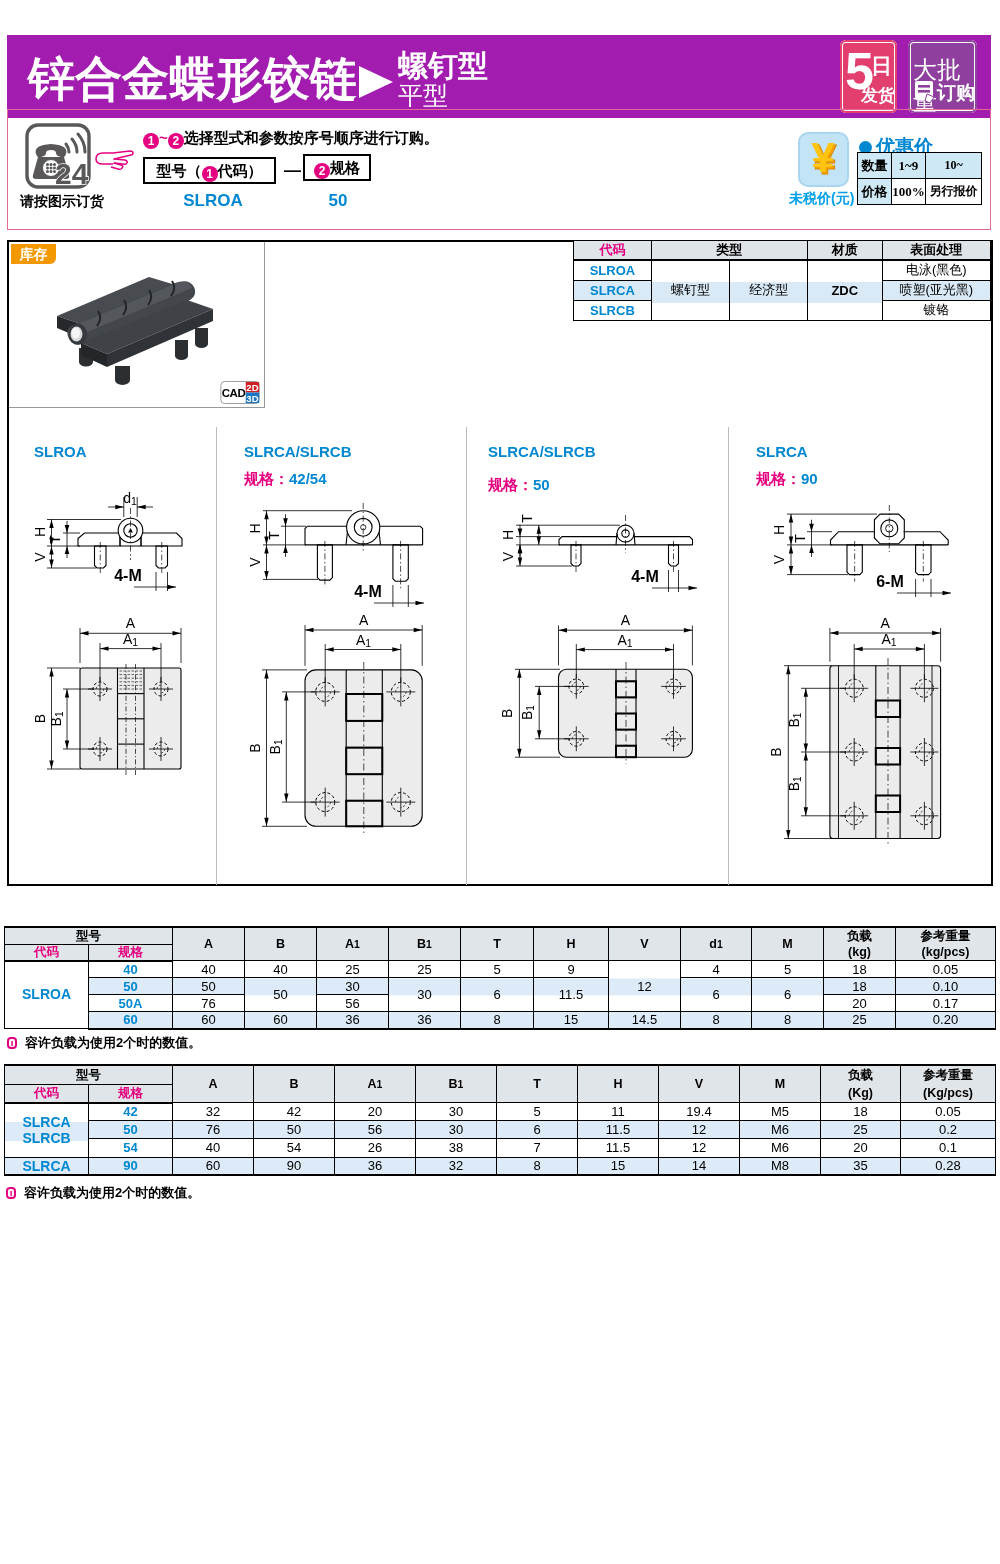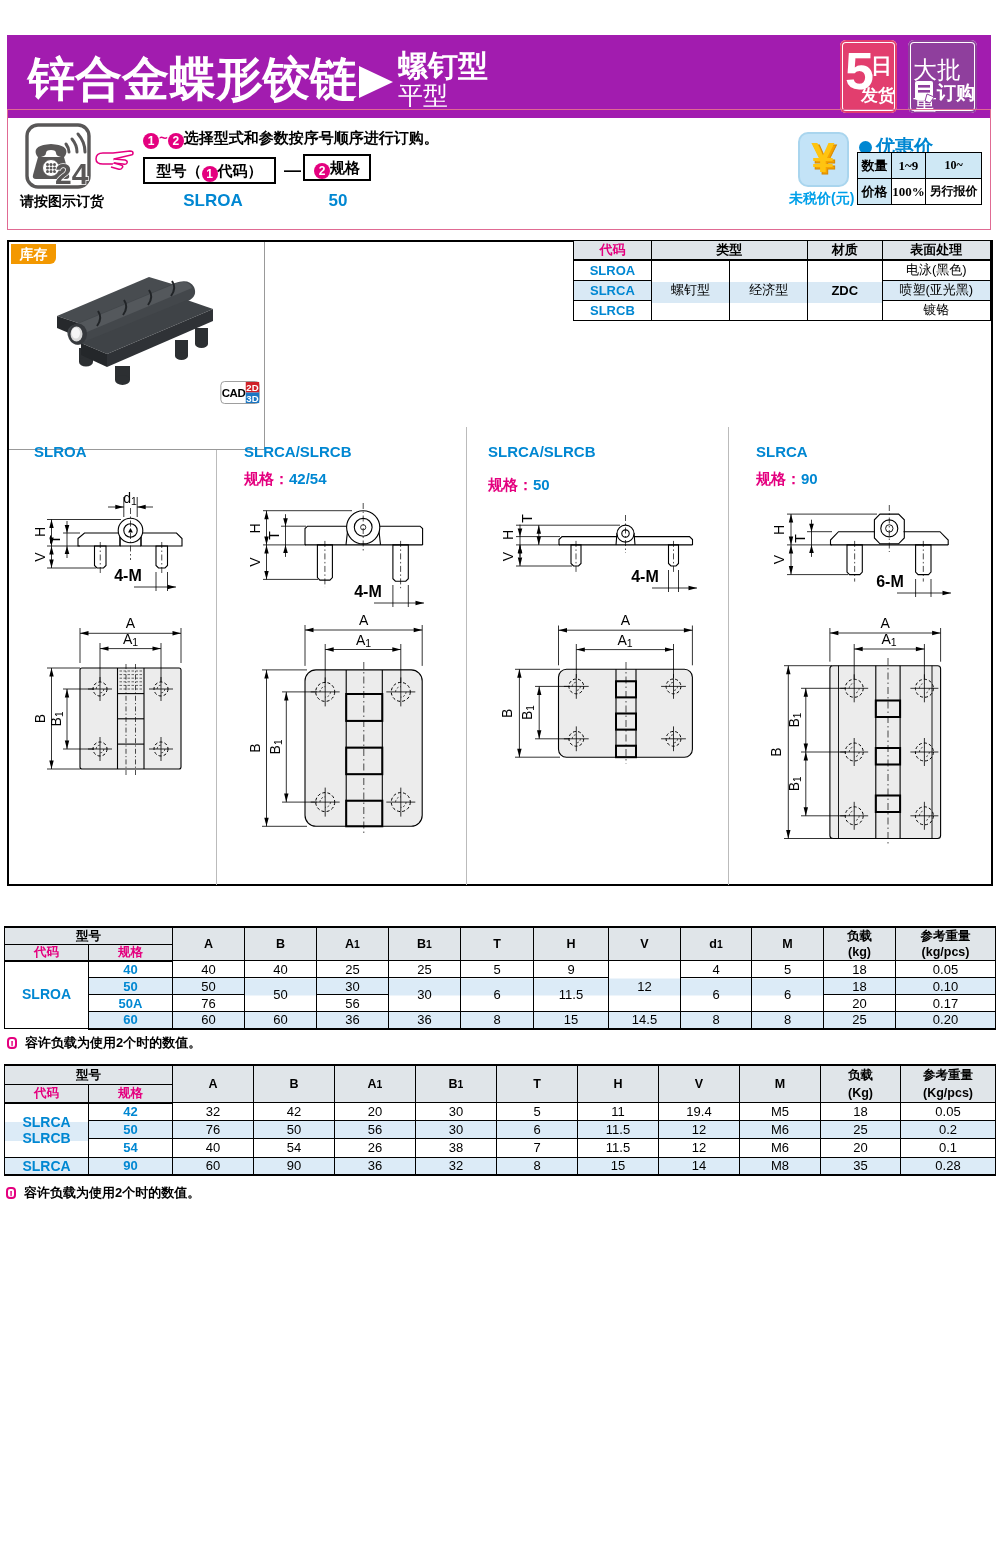--- a/index.html
+++ b/index.html
@@ -38,21 +38,21 @@
 #obox .yh { position:absolute; left:851px; top:24px; font-size:19px; font-weight:bold; color:#0087d2; }
 #obox .yh .dot { display:inline-block; width:13px; height:13px; border-radius:7px; background:#0087d2; vertical-align:-1px; margin-right:4px; }
 table.ptab { position:absolute; left:849px; top:42px; border-collapse:collapse; font-size:13px; font-weight:bold; }
 table.ptab td { border:1px solid #000; text-align:center; padding:0; height:26px;font-family:Liberation Serif, serif; }
 table.ptab tr.hd td { background:#cfe8f5; }
 table.ptab td.c1 { width:34px; background:#cfe8f5; }
 table.ptab td.c2 { width:34px; }
 table.ptab td.c3 { width:56px; font-size:12px; white-space:nowrap; }
 
 #bigbox { left:7px; top:240px; width:986px; height:646px; border:2px solid #000; }
-#photo { position:absolute; left:0; top:0; width:256px; height:208px; border-right:1px solid #999; border-bottom:1px solid #999; background:#fff; }
+#photo { position:absolute; left:0; top:0; width:256px; height:166px; border-right:1px solid #999; border-bottom:1px solid #999; background:#fff; }
 #kucun { position:absolute; left:2px; top:2px; width:45px; height:20px; background:#f39800; color:#fff; font-size:14px; font-weight:bold; text-align:center; line-height:20px; border-radius:0 0 6px 0; }
 #cadlogo { position:absolute; left:211px; top:139px; width:40px; height:23px; }
 .sep { position:absolute; top:185px; width:1px; height:458px; background:#bbb; }
 .dtitle { position:absolute; font-size:15px; font-weight:bold; color:#0087d2; }
 .dspec { position:absolute; font-size:15px; font-weight:bold; color:#e4007f; }
 .dspec b { color:#0087d2; }
 
 table.spec { position:absolute; left:564px; top:-2px; border-collapse:collapse; font-size:13px; }
 table.spec td { border:1px solid #000; text-align:center; padding:0; }
 table.spec tr.h td { background:#dfe4e9; font-weight:bold; height:19px; border-bottom:2px solid #000; }

